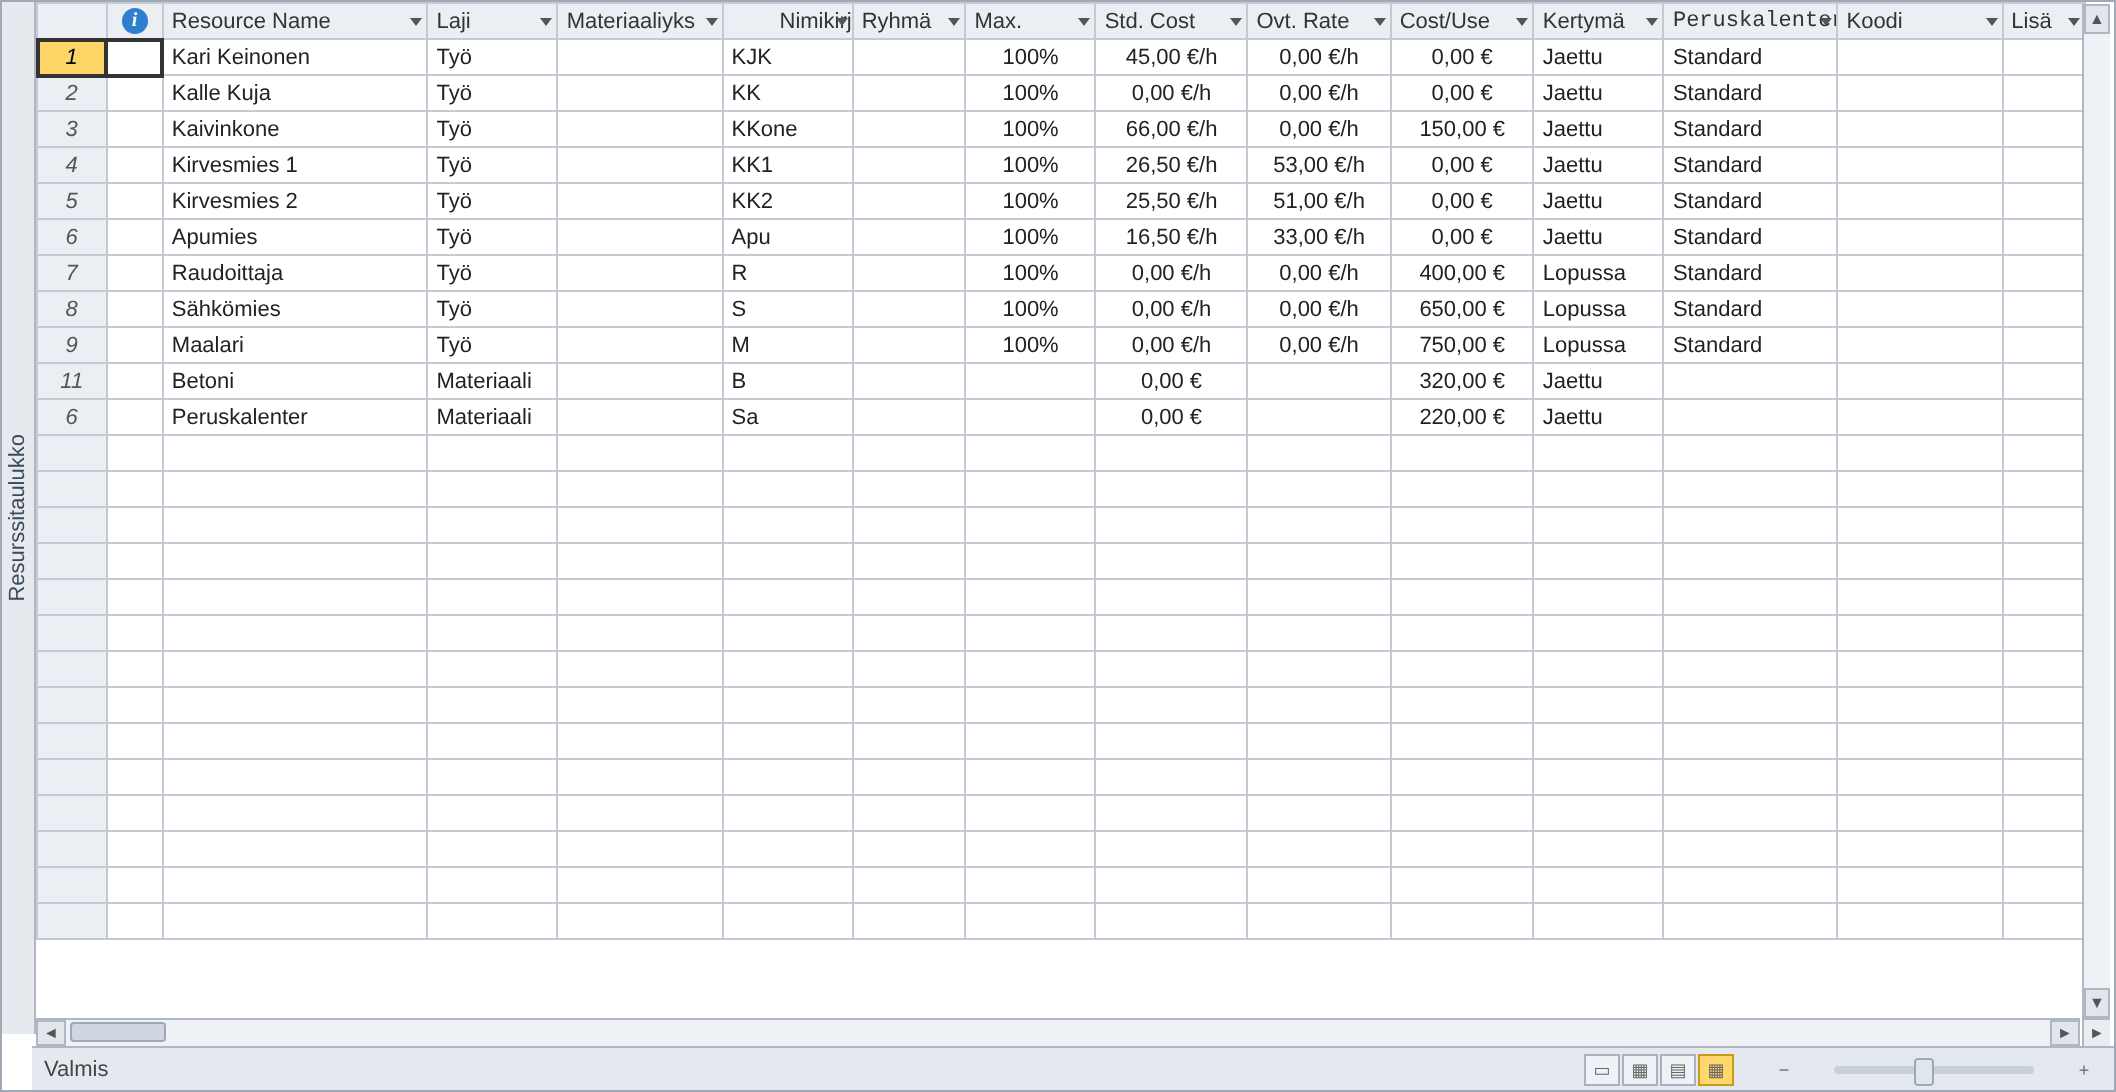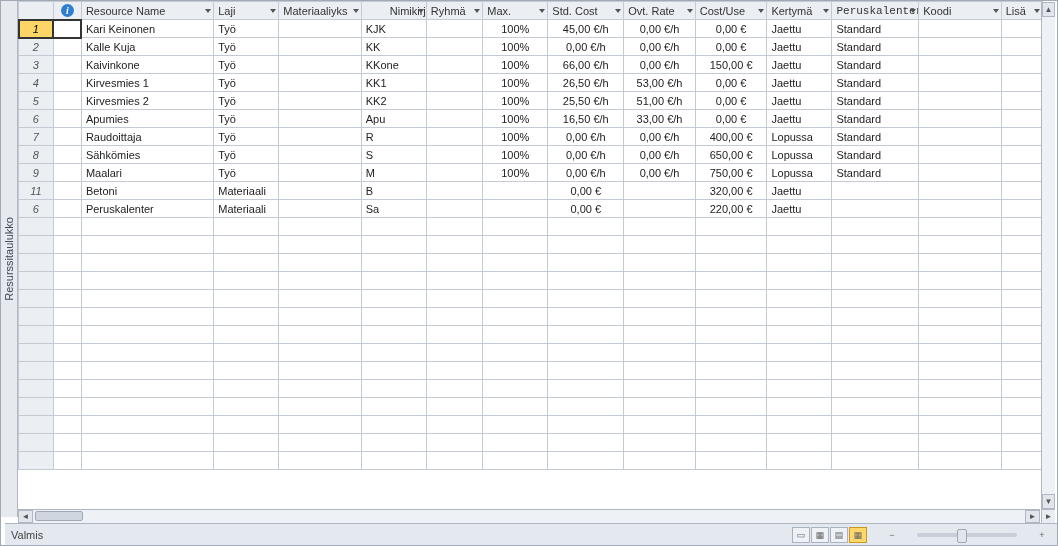--- a/index.html
+++ b/index.html
@@ -146,21 +146,21 @@
     bottom:36px;
     width:14px;
     background:#e9edf1;
     border-left:1px solid #b0b7c2;
     display:flex;flex-direction:column;
   }
   .vscroll .btn{height:15px;background:#e1e6ec;border:1px solid #b0b7c2;display:flex;align-items:center;justify-content:center;font-size:8px;color:#555;}
   .vscroll .track{flex:1;position:relative;background:#eef1f5;}
   .statusbar {
     position:absolute;
-    left:4px;right:0;bottom:0;
+    left:15px;right:0;bottom:0;
     height:22px;
     background:#e4e9ef;
     border-top:1px solid #b0b7c2;
     display:flex;
     align-items:center;
     padding:0 6px;
     font-size:11px;
     color:#444;
     gap:16px;
   }

